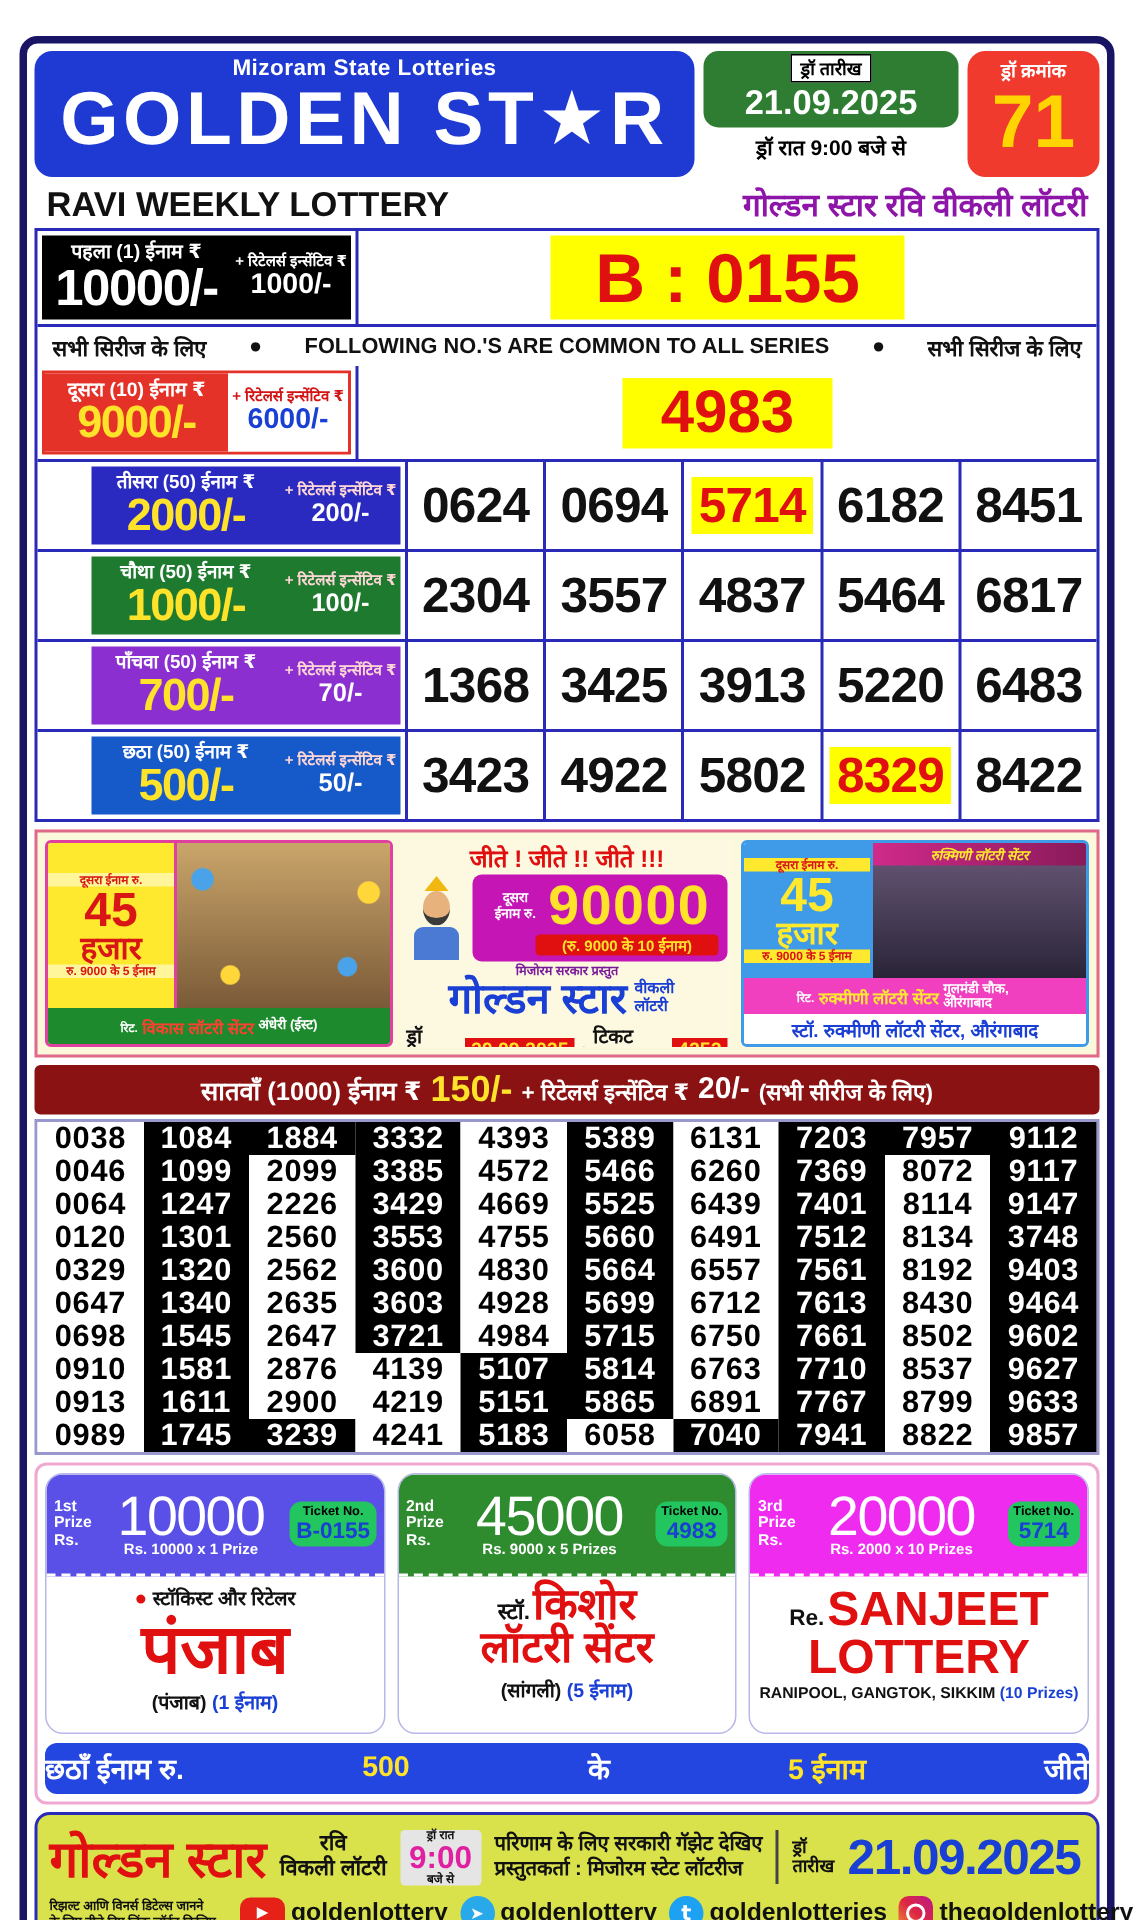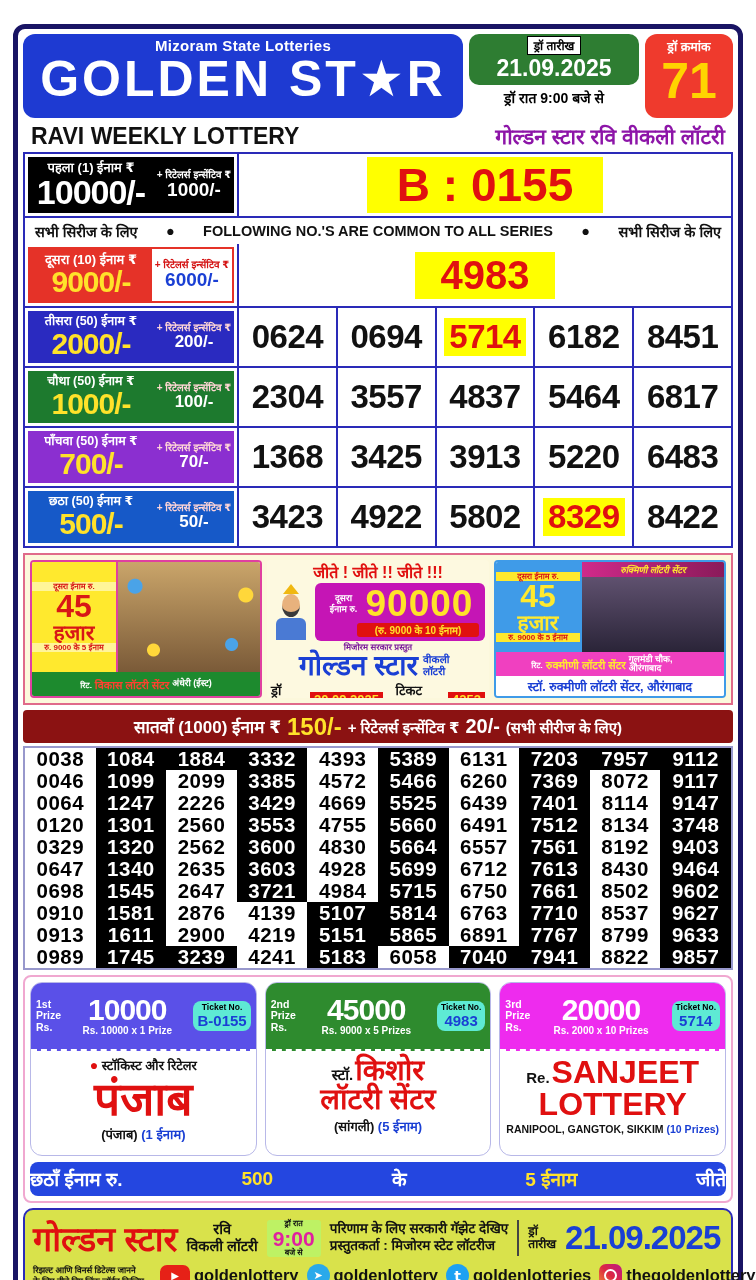--- a/index.html
+++ b/index.html
@@ -44,21 +44,21 @@
   .row2 .pl-left{background:#e53228;color:#fff;}
   .row2 .pl-left .pamount{color:#ffe22a;font-size:30px;}
   .row2 .pl-right{background:#fff;}
   .row2 .pl-right .pinc-label{color:#d41414;}
   .row2 .pl-right .pinc{color:#1a3fd4;}
   .result-zone{flex:1;display:flex;align-items:center;justify-content:center;border-left:2.5px solid #2a2ab8;}
   .res-big{background:#ffff00;color:#e01010;font-weight:900;}
   .res1{font-size:46px;padding:1px 30px;}
   .res2{font-size:40px;padding:1px 26px;}
   .series{display:flex;justify-content:space-between;align-items:center;height:26px;border-top:2.5px solid #2a2ab8;padding:0 10px;font-size:14.5px;font-weight:900;color:#111;}
-  .tier{height:58px;}
+  .tier{height:58px;padding-left:33px;}
   .tier .plabel{color:#fff;}
   .tier .pname{font-size:12.5px;}
   .tier .pamount{color:#ffe22a;font-size:30px;}
   .tier .pinc-label{color:#ffd6d6;}
   .tier .pinc{color:#fff;font-size:17px;text-align:center;}
   .numwrap{flex:1;display:flex;}
   .ncell{flex:1;display:flex;align-items:center;justify-content:center;border-left:2.5px solid #2a2ab8;font-size:33px;font-weight:900;color:#111;letter-spacing:-.5px;}
   .ncell .hl{background:#ffff00;color:#e01010;padding:0 5px;}
 
   
@@ -127,23 +127,23 @@
   
   .winners{margin-top:5px;border:2px solid #f0a8d0;border-radius:8px;padding:5px;background:#fff;}
   .cards{display:flex;gap:8px;}
   .card{flex:1;border:1.5px solid #b8b8e8;border-radius:12px;overflow:hidden;background:#fff;}
   .card-head{height:62px;color:#fff;display:flex;align-items:center;padding:2px 5px;gap:4px;border-bottom:2px dashed #fff;}
   .c1 .card-head{background:#5a50e8;}
   .c2 .card-head{background:#2e8b2e;}
   .c3 .card-head{background:#ee2bee;}
   .rank-col{display:flex;flex-direction:column;font-size:10.5px;font-weight:900;line-height:1.1;flex:none;}
   .amt-col{flex:1;text-align:center;}
-  .amt{font-size:30px;font-weight:700;line-height:.95;letter-spacing:-1px;}
+  .amt{font-size:37px;font-weight:400;line-height:.95;letter-spacing:-1px;}
   .amt-sub{font-size:10px;font-weight:bold;}
-  .badge{flex:none;background:#5eead4;border-radius:8px;text-align:center;padding:2px 4px;color:#000;}
+  .badge{flex:none;background:#22c55e;border-radius:8px;text-align:center;padding:2px 4px;color:#000;}
   .badge .bl{font-size:8.5px;font-weight:900;line-height:1.1;}
   .badge .bv{font-size:15px;font-weight:900;color:#1a3fd4;line-height:1.05;}
   .card-body{text-align:center;padding:5px 2px 7px;min-height:92px;}
   .line-above{font-size:13px;font-weight:900;color:#111;}
   .reddot{color:#e01010;font-size:14px;}
   .big-red{color:#e01010;font-weight:900;line-height:1;}
   .c1 .big-red{font-size:46px;margin-top:2px;}
   .c2 .big-red{font-size:29px;}
   .c3 .big-red{font-size:32px;}
   .pre-black{color:#111;font-weight:900;font-size:15px;margin-right:2px;}
@@ -151,21 +151,21 @@
   .c3 .sub-line{font-size:10.5px;}
   .sub-blue{color:#1a3fd4;}
   .sixth-bar{margin-top:6px;background:#2446e0;border-radius:8px;height:34px;display:flex;align-items:center;justify-content:space-between;gap:6px;color:#fff;font-weight:900;font-size:19px;}
   .sixth-bar .y{color:#ffe22a;}
 
   
   .footer{margin-top:5px;background:#d9e24b;border:2px solid #2a2ab8;border-radius:10px;padding:3px 8px 4px;}
   .f-row1{display:flex;align-items:center;gap:9px;height:50px;}
   .f-brand{color:#e01010;font-size:34px;font-weight:900;white-space:nowrap;}
   .f-sub{font-size:14.5px;font-weight:900;color:#111;text-align:center;line-height:1.15;}
-  .f-time{background:#bef264;text-align:center;padding:0 6px;border-radius:3px;line-height:1;}
+  .f-time{background:#e5e5e5;text-align:center;padding:0 6px;border-radius:3px;line-height:1;}
   .f-time .s{font-size:8px;font-weight:bold;color:#111;display:block;}
   .f-time .b{font-size:21px;font-weight:900;color:#e020a0;display:block;}
   .f-notes{font-size:13.5px;font-weight:900;color:#111;line-height:1.25;white-space:nowrap;}
   .f-div{width:2px;height:36px;background:#444;}
   .f-datelabel{font-size:12px;font-weight:900;color:#111;line-height:1.1;}
   .f-date{color:#1a3fd4;font-size:33px;font-weight:900;letter-spacing:-1px;white-space:nowrap;}
   .f-row2{display:flex;align-items:center;gap:7px;margin-top:1px;}
   .join-note{font-size:8.5px;font-weight:bold;color:#111;line-height:1.2;width:120px;flex:none;}
   .socials{display:flex;align-items:center;gap:8px;flex:1;justify-content:space-between;}
   .soc{display:flex;align-items:center;gap:4px;}

